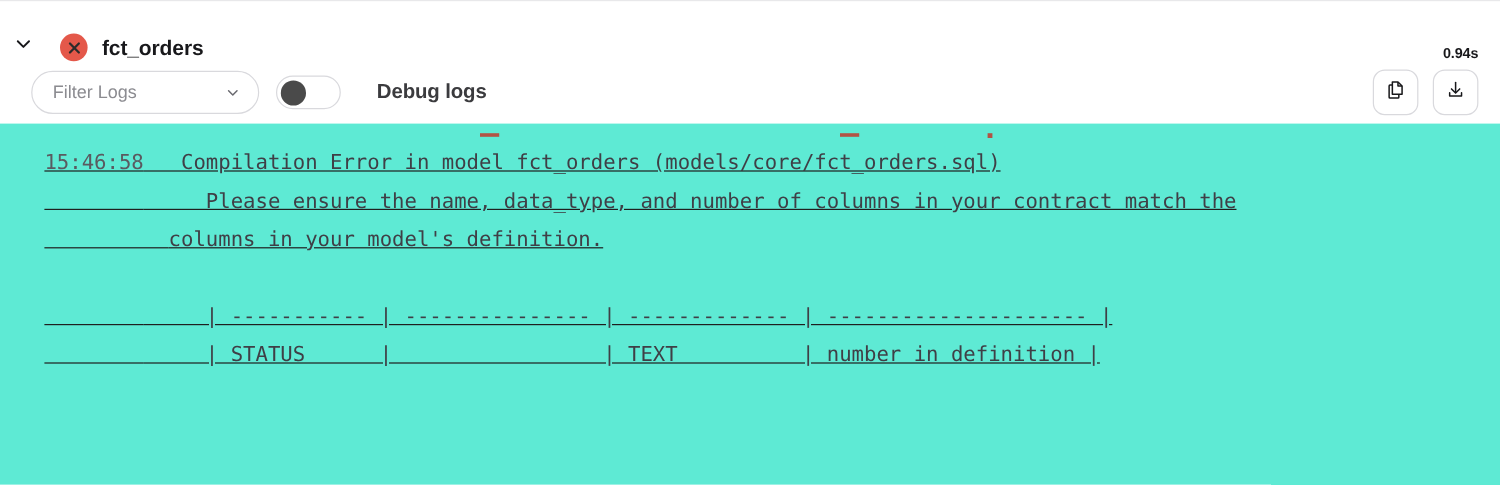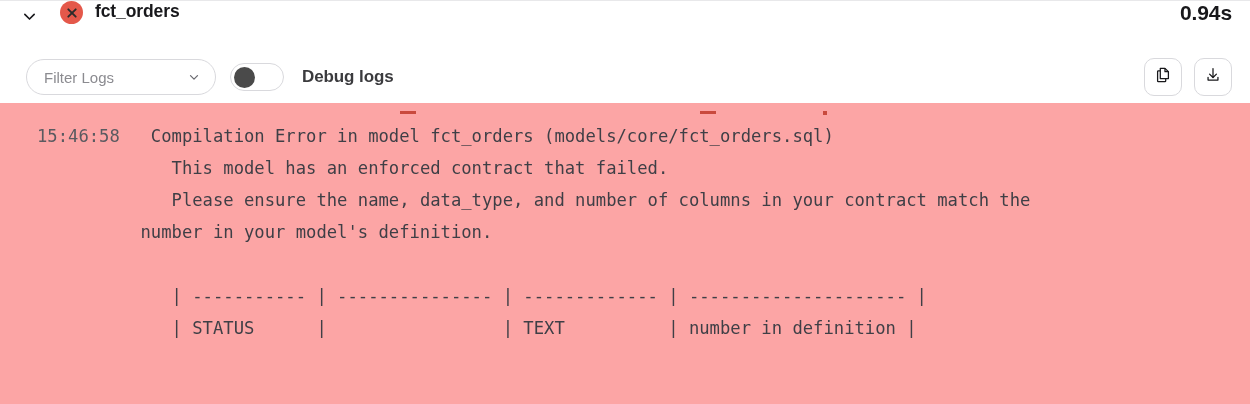--- a/index.html
+++ b/index.html
@@ -19,22 +19,22 @@
     width: 1250px; height: 404px;
     position: relative;
     background: #fff;
     border-top: 1px solid #e8e8ea;
   }
 
   
   .header {
     height: 50px;
     display: flex;
-    align-items: flex-start;
-    padding: 0 18px 0 14px;
+    align-items: flex-end;
+    padding: 0 18px 0 4px;
     position: relative;
   }
   .chevron-btn {
     width: 30px; height: 30px;
     display: flex; align-items: center; justify-content: center;
     cursor: pointer;
     flex: 0 0 auto;
   }
   .chevron-btn svg { display: block; }
   .status-icon {
@@ -49,21 +49,21 @@
   .node-title {
     font-size: 17.5px;
     font-weight: 700;
     letter-spacing: -0.1px;
     margin-left: 12px;
     color: #18181b;
     white-space: nowrap;
   }
   .spacer { flex: 1 1 auto; }
   .duration {
-    font-size: 21px;
+    font-size: 12px;
     font-weight: 700;
     color: #18181b;
     letter-spacing: -0.1px;
   }
 
   
   .toolbar {
     height: 52px;
     display: flex;
     align-items: center;
@@ -103,42 +103,43 @@
     position: absolute;
     top: 3px; left: 3px;
     width: 21px; height: 21px;
     border-radius: 50%;
     background: #4a4a4a;
   }
   .toggle-label {
     font-size: 17px;
     font-weight: 700;
     color: #3b3b3e;
-    margin-left: 18px;
+    margin-left: 30px;
     letter-spacing: -0.1px;
     white-space: nowrap;
   }
   .icon-btn {
     width: 38px; height: 38px;
     border: 1px solid #d9d9dd;
     border-radius: 10px;
     background: #fff;
     display: flex; align-items: center; justify-content: center;
     cursor: pointer;
     flex: 0 0 auto;
   }
   .icon-btn + .icon-btn { margin-left: 12px; }
 
   
   .log-area {
     position: absolute;
     left: 0; right: 0;
     top: 102px; bottom: 0;
     overflow: hidden;
-    background: #fca5a5;
+    background: #5eead4;
+    text-decoration: underline;
   }
   .log-clip-row {
     position: relative;
     height: 17px;
     overflow: hidden;
   }
   .clip-frag {
     position: absolute;
     background: #c0392b;
     opacity: .85;
@@ -226,21 +227,20 @@
   <div class="log-area">
 
     <div class="log-clip-row">
       <div class="clip-frag" style="left:400px;top:8px;width:16px;height:3px;"></div>
       <div class="clip-frag" style="left:700px;top:8px;width:16px;height:3px;"></div>
       <div class="clip-frag" style="left:823px;top:8px;width:4px;height:4px;"></div>
     </div>
 
     <div class="log-lines">
       <div class="log-line"><span class="ts">15:46:58</span>   <span>Compilation Error in model fct_orders (models/core/fct_orders.sql)</span></div>
-      <div class="log-line"><span class="ts">        </span>   <span>  This model has an enforced contract that failed.</span></div>
       <div class="log-line"><span class="ts">        </span>   <span>  Please ensure the name, data_type, and number of columns in your contract match the</span></div>
-      <div class="log-line">          <span>number in your model's definition.</span></div>
+      <div class="log-line">          <span>columns in your model's definition.</span></div>
       <div class="log-spacer"></div>
       <div class="log-line"><span class="ts">        </span>   <span>  | ----------- | --------------- | ------------- | --------------------- |</span></div>
       <div class="log-line"><span class="ts">        </span>   <span>  | STATUS      |                 | TEXT          | number in definition |</span></div>
     </div>
   </div>
 </div>
 
 </body></html>

